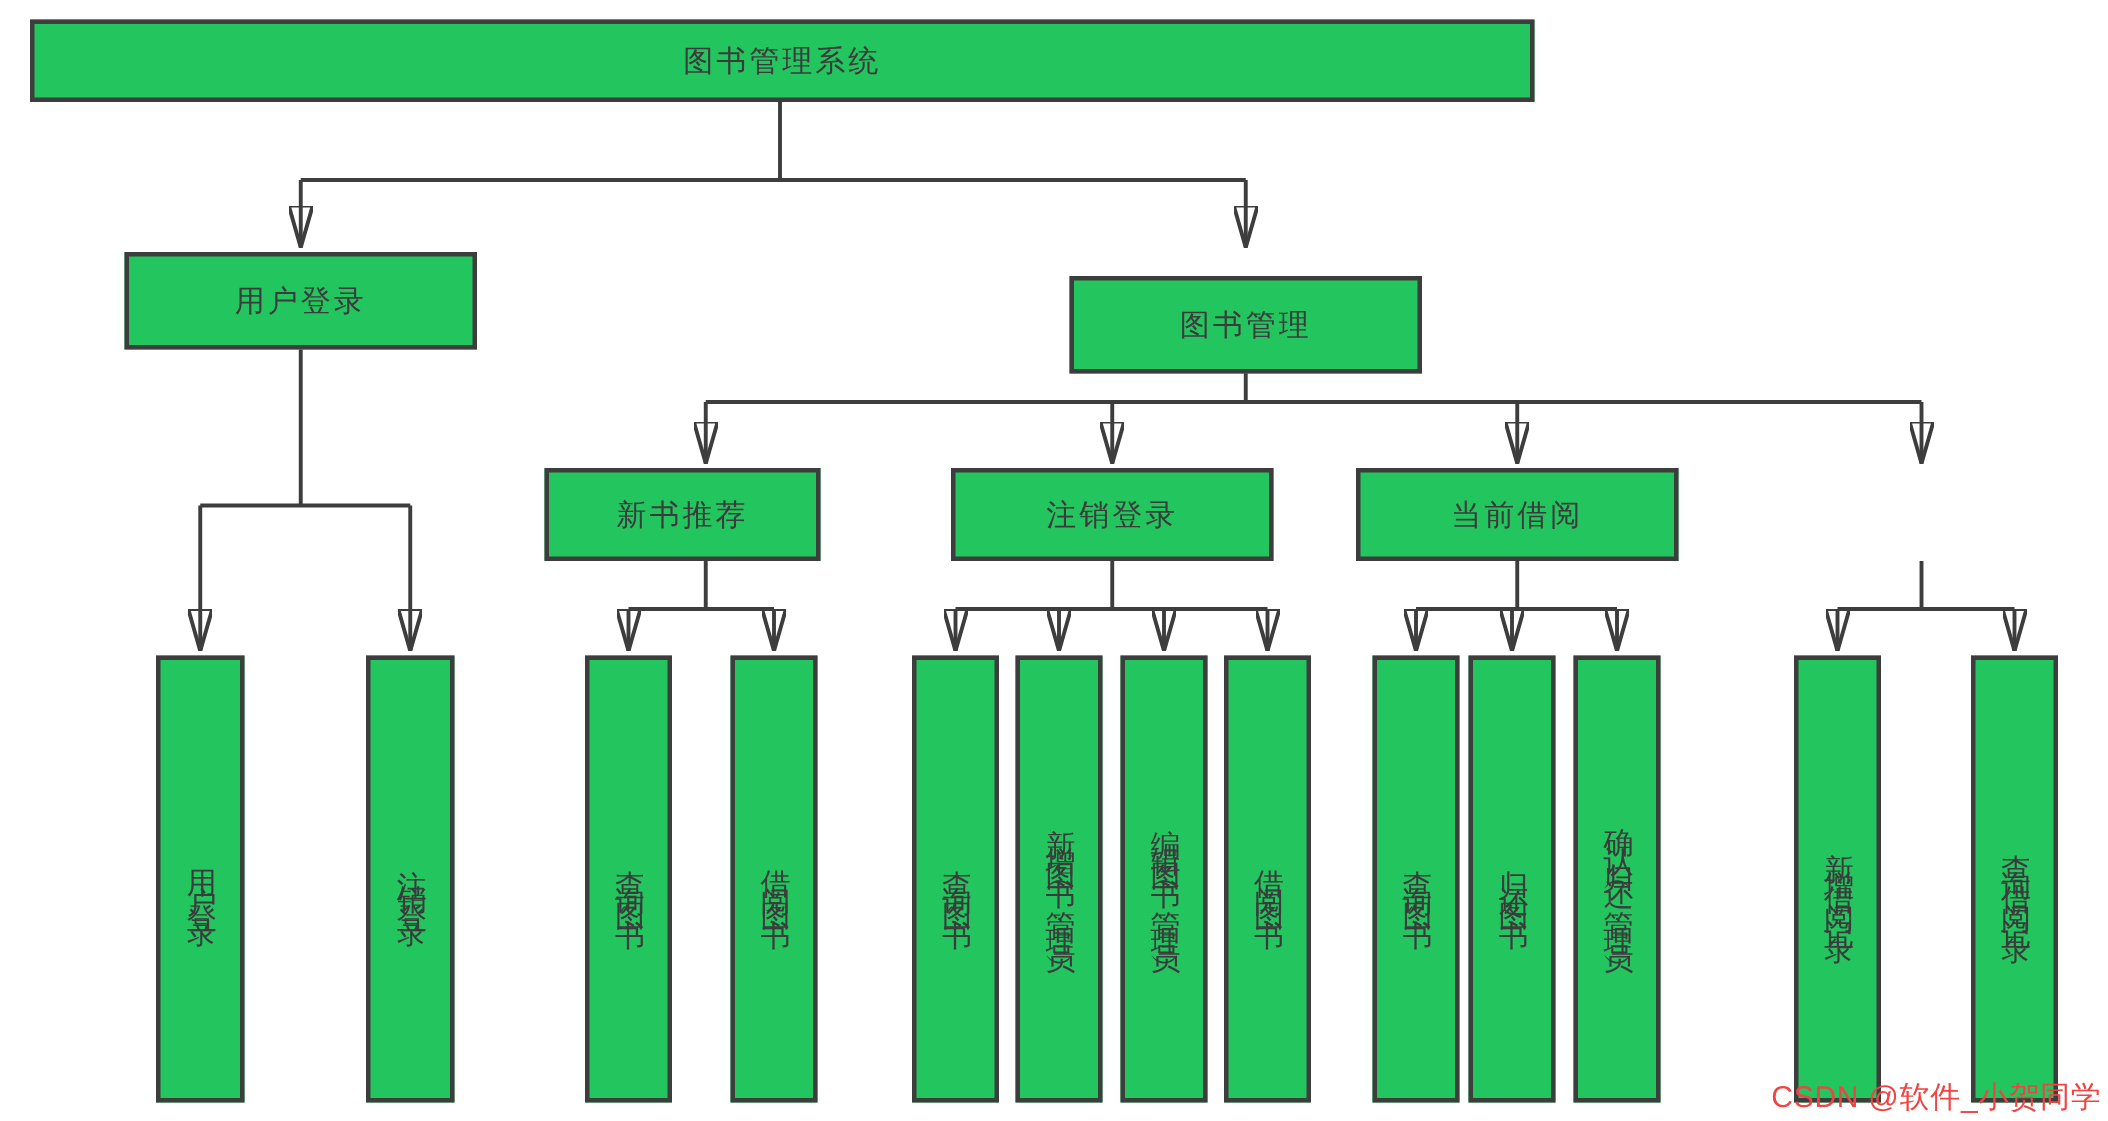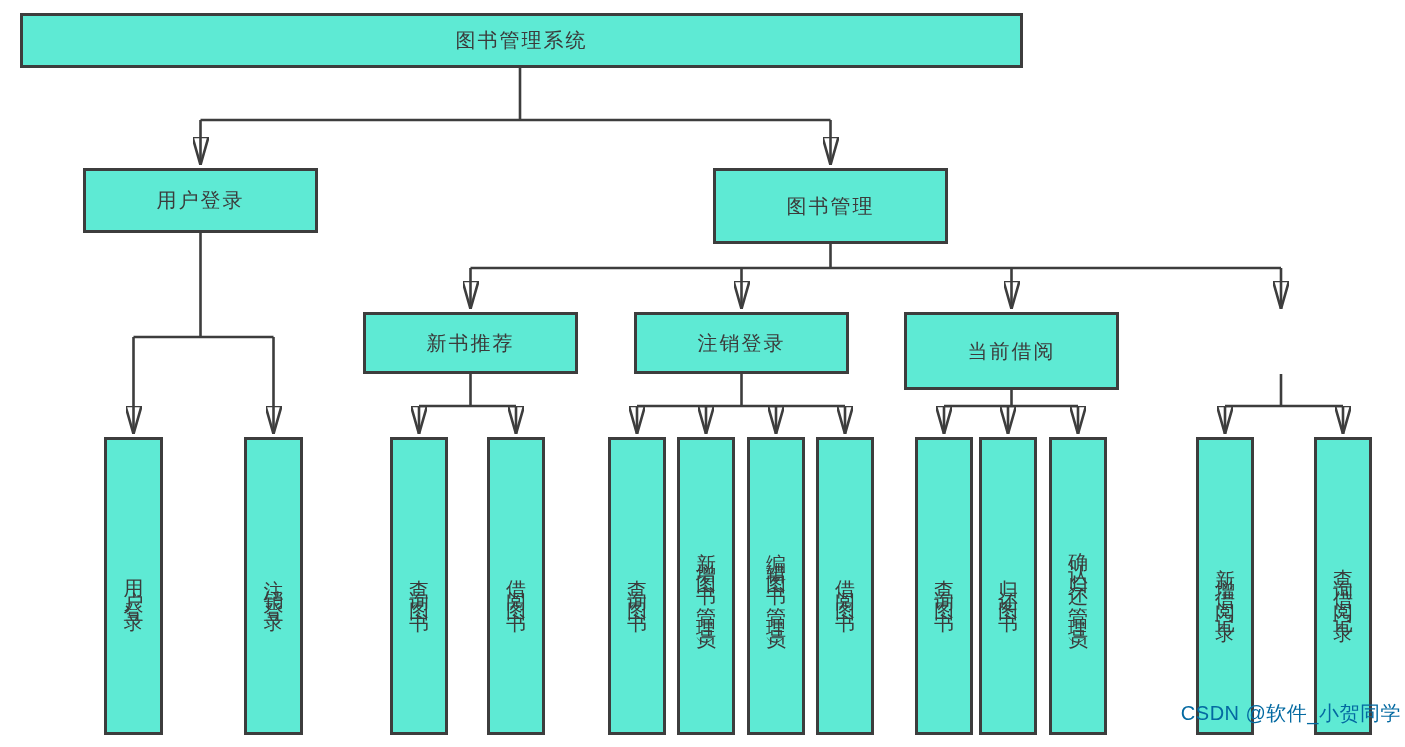--- a/index.html
+++ b/index.html
@@ -6,32 +6,32 @@
   body{
     width:1405px;height:747px;position:relative;overflow:hidden;
     font-family:"Liberation Sans","DejaVu Sans",sans-serif;
     color:#3b3b3b;
   }
   .stage{position:absolute;left:0;top:0;width:1405px;height:747px;}
   svg.wires{position:absolute;left:0;top:0;z-index:1;}
   svg.wires path{stroke:#3d3d3d;stroke-width:2.6;fill:none;}
   .node{
     position:absolute;box-sizing:border-box;z-index:2;
-    background:#5eead4;border:3px solid #3d3d3d;
+    background:#22c55e;border:3px solid #3d3d3d;
     display:flex;align-items:center;justify-content:center;
   }
   .node.root{border-width:3.5px;}
   .h-label{font-size:20px;letter-spacing:2px;white-space:nowrap;}
   .v-label{
     writing-mode:vertical-rl;text-orientation:mixed;
     font-size:20px;line-height:1.15;letter-spacing:11px;white-space:nowrap;
   }
   .watermark{
-    position:absolute;right:4px;bottom:20px;z-index:10;
-    font-size:20px;letter-spacing:0.5px;color:#0369a1;white-space:nowrap;
+    position:absolute;right:4px;bottom:2px;z-index:10;
+    font-size:20px;letter-spacing:0.5px;color:#ef4444;white-space:nowrap;
   }
 </style>
 </head>
 <body>
 
 <div class="stage">
 
   <svg class="wires" width="1405" height="747" viewBox="0 0 1405 747">
     <defs>
       <marker id="ah" viewBox="0 0 28 16" refX="28" refY="8" markerWidth="28" markerHeight="16" markerUnits="userSpaceOnUse" orient="auto">
@@ -94,31 +94,31 @@
     </g>
   </svg>
 
   <div class="node root" style="left:20px;top:13px;width:1003px;height:55px">
     <span class="h-label">图书管理系统</span>
   </div>
 
   <div class="node" style="left:83px;top:168px;width:235px;height:65px">
     <span class="h-label">用户登录</span>
   </div>
-  <div class="node" style="left:713px;top:168px;width:235px;height:76px">
+  <div class="node" style="left:713px;top:184px;width:235px;height:65px">
     <span class="h-label">图书管理</span>
   </div>
 
-  <div class="node" style="left:363px;top:312px;width:215px;height:62px">
+  <div class="node" style="left:363px;top:312px;width:184px;height:62px">
     <span class="h-label">新书推荐</span>
   </div>
   <div class="node" style="left:634px;top:312px;width:215px;height:62px">
     <span class="h-label">注销登录</span>
   </div>
-  <div class="node" style="left:904px;top:312px;width:215px;height:78px">
+  <div class="node" style="left:904px;top:312px;width:215px;height:62px">
     <span class="h-label">当前借阅</span>
   </div>
 
   <div class="node" style="left:104px;top:437px;width:59px;height:298px">
     <span class="v-label">用户登录</span>
   </div>
   <div class="node" style="left:244px;top:437px;width:59px;height:298px">
     <span class="v-label">注销登录</span>
   </div>
 

